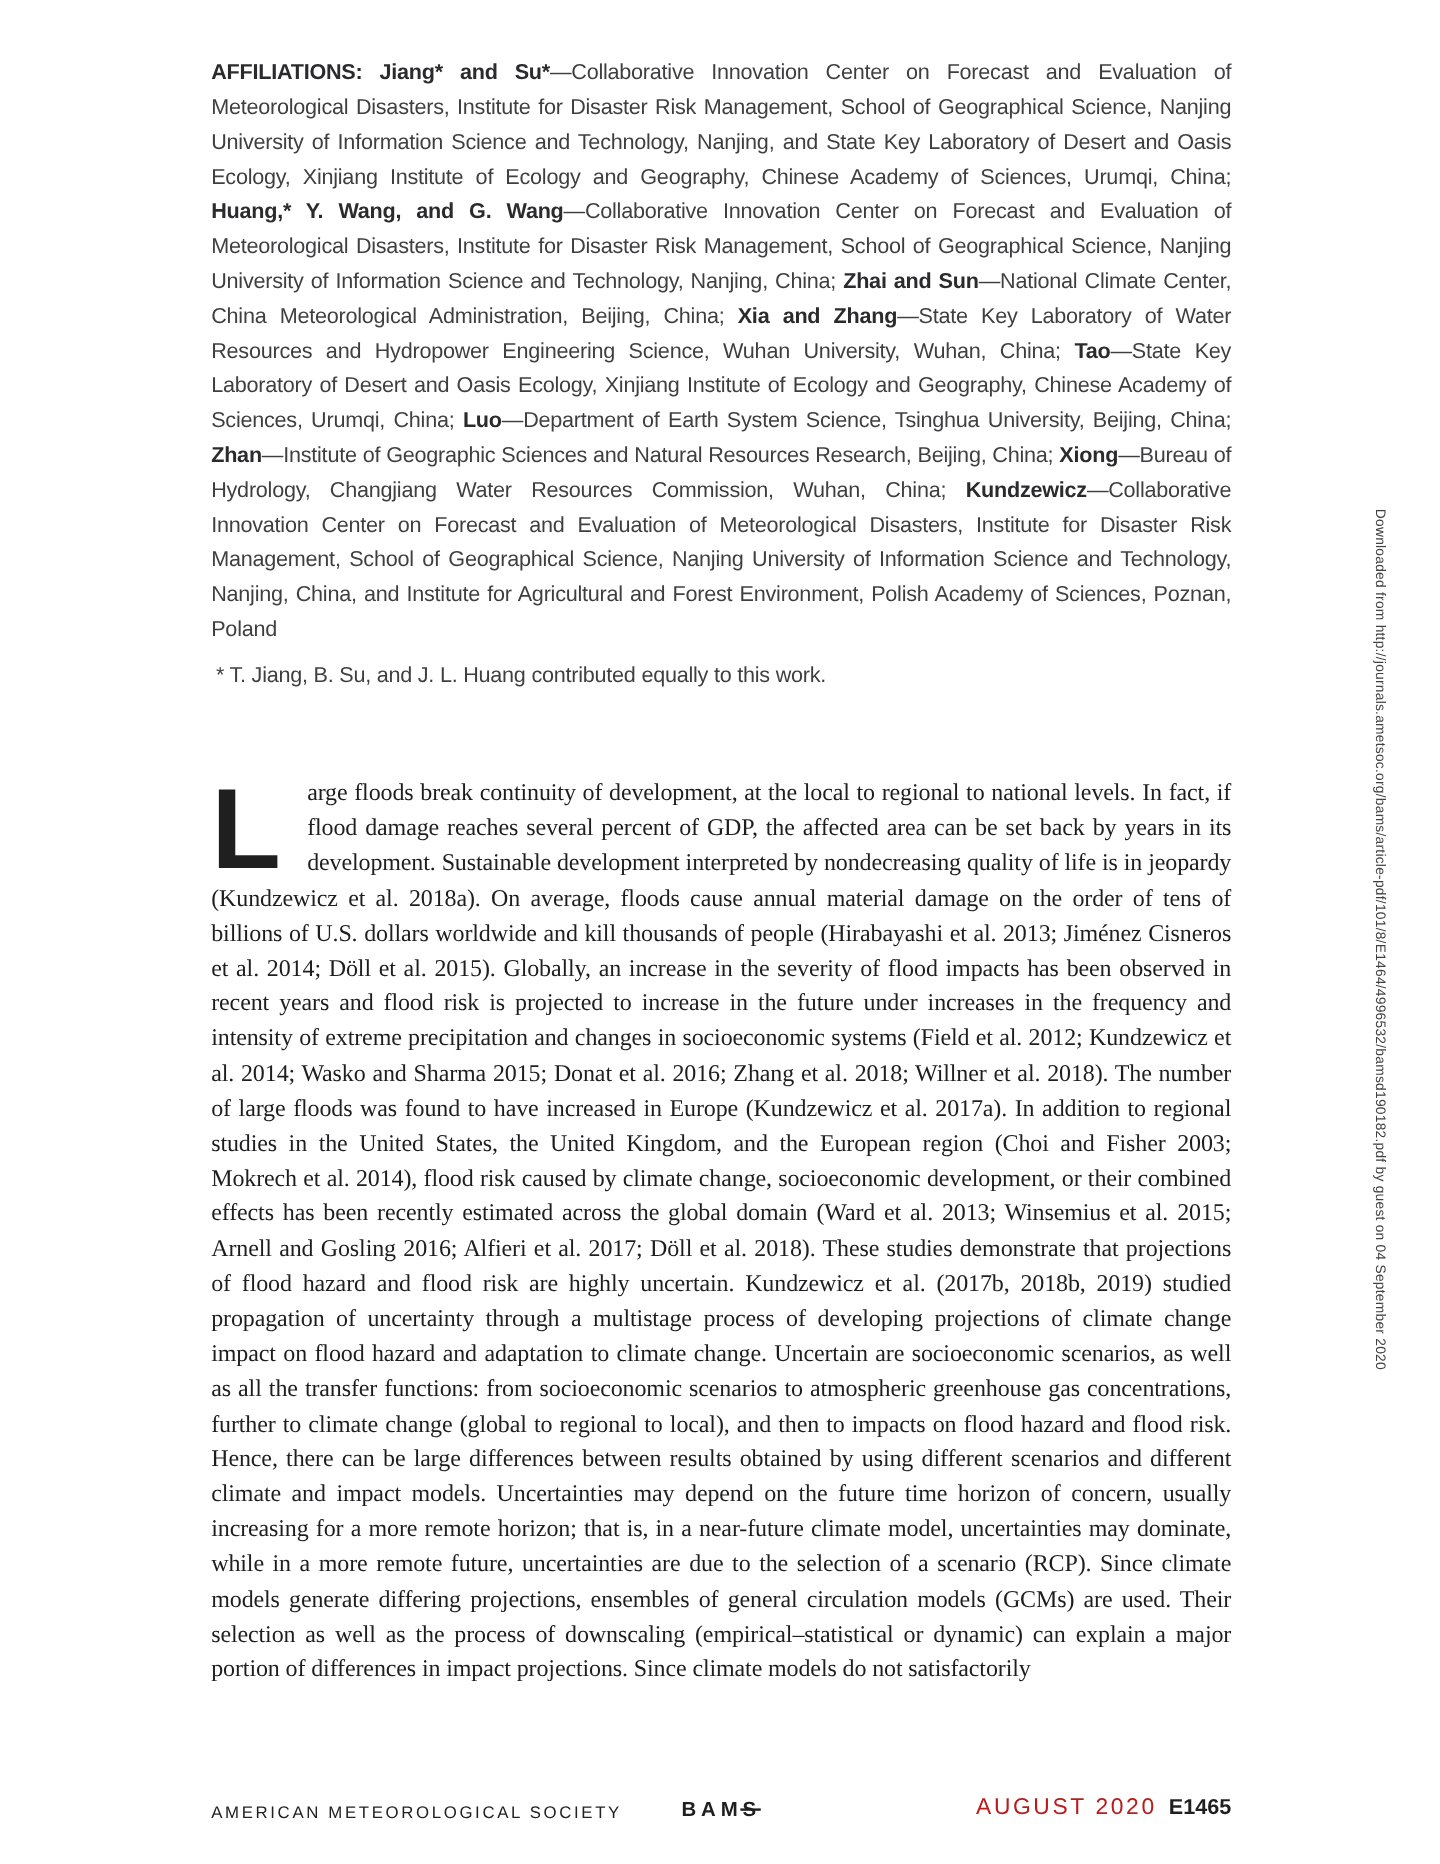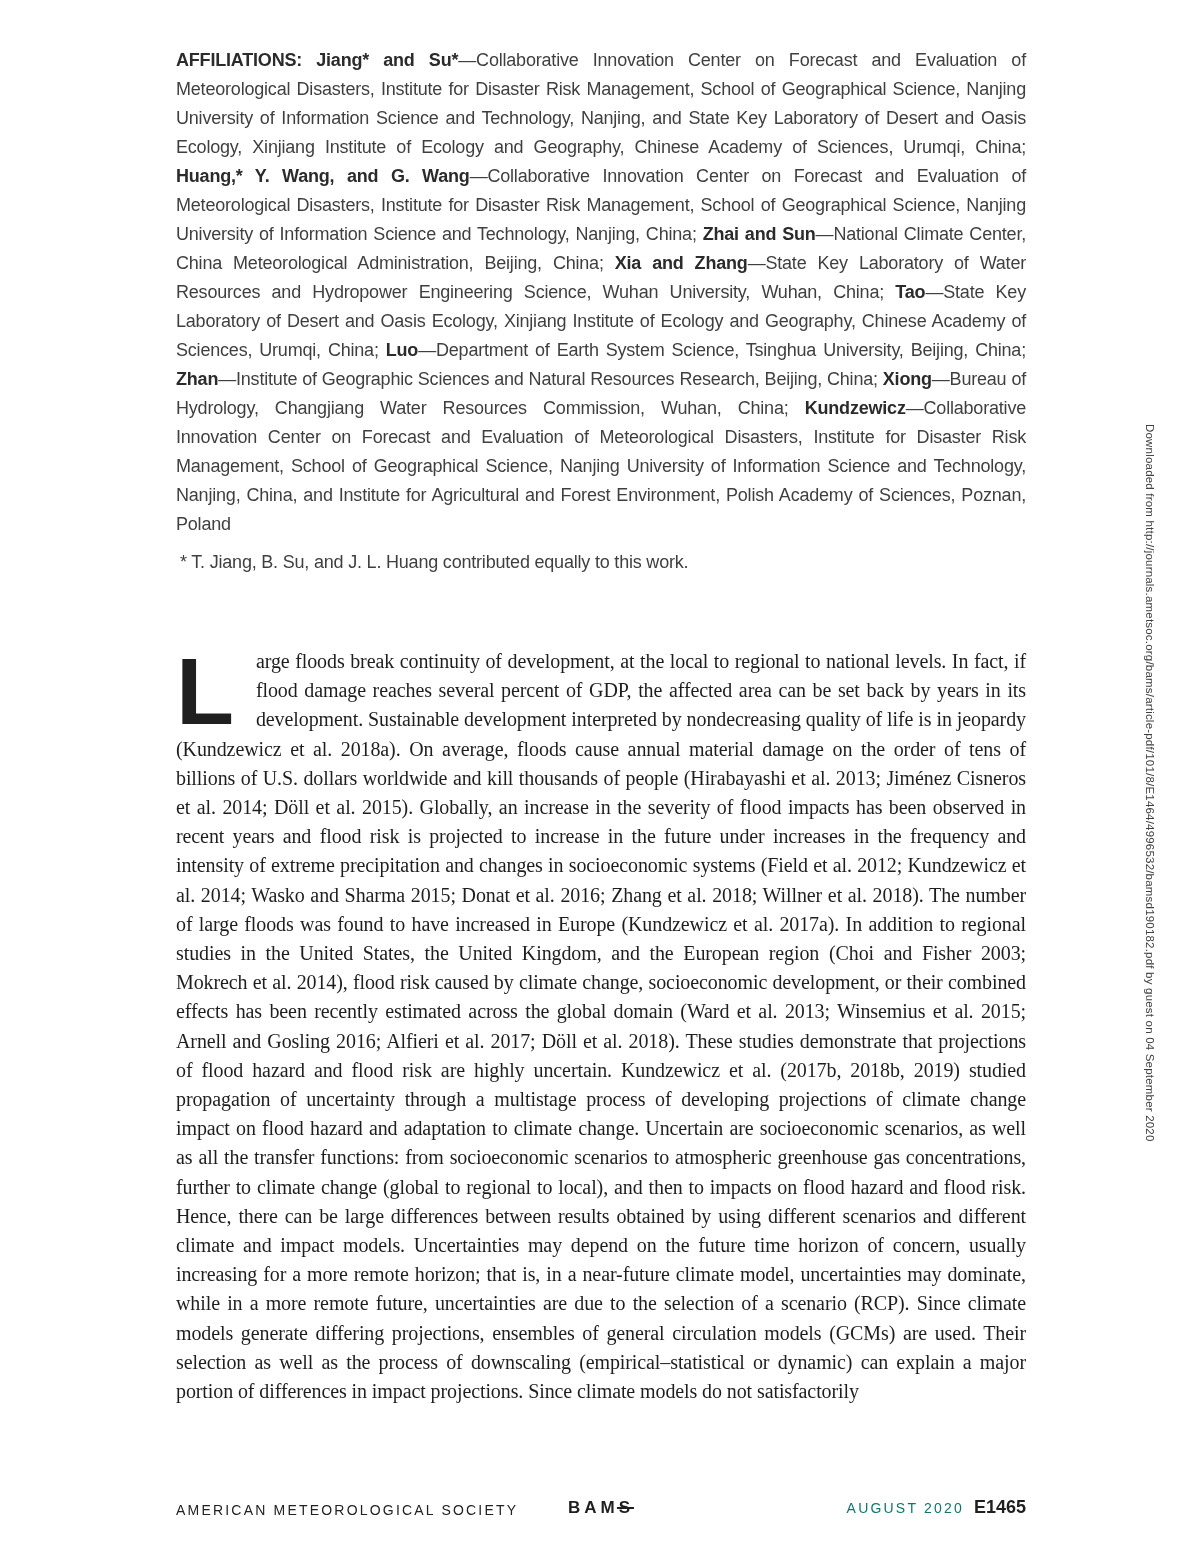--- a/index.html
+++ b/index.html
@@ -115,23 +115,23 @@
     height: 2px;
     background: #1f1f1f;
   }
   .footer-right {
     position: absolute;
     right: 0;
     bottom: 4px;
     white-space: nowrap;
   }
   .issue {
-    font-size: 14px;
+    font-size: 19px;
     letter-spacing: 2.2px;
-    color: #0f766e;
+    color: #b91c1c;
   }
   .pageno {
     font-size: 18px;
     font-weight: bold;
     color: #1f1f1f;
     margin-left: 10px;
     margin-top: 36px;
   }
 
   

